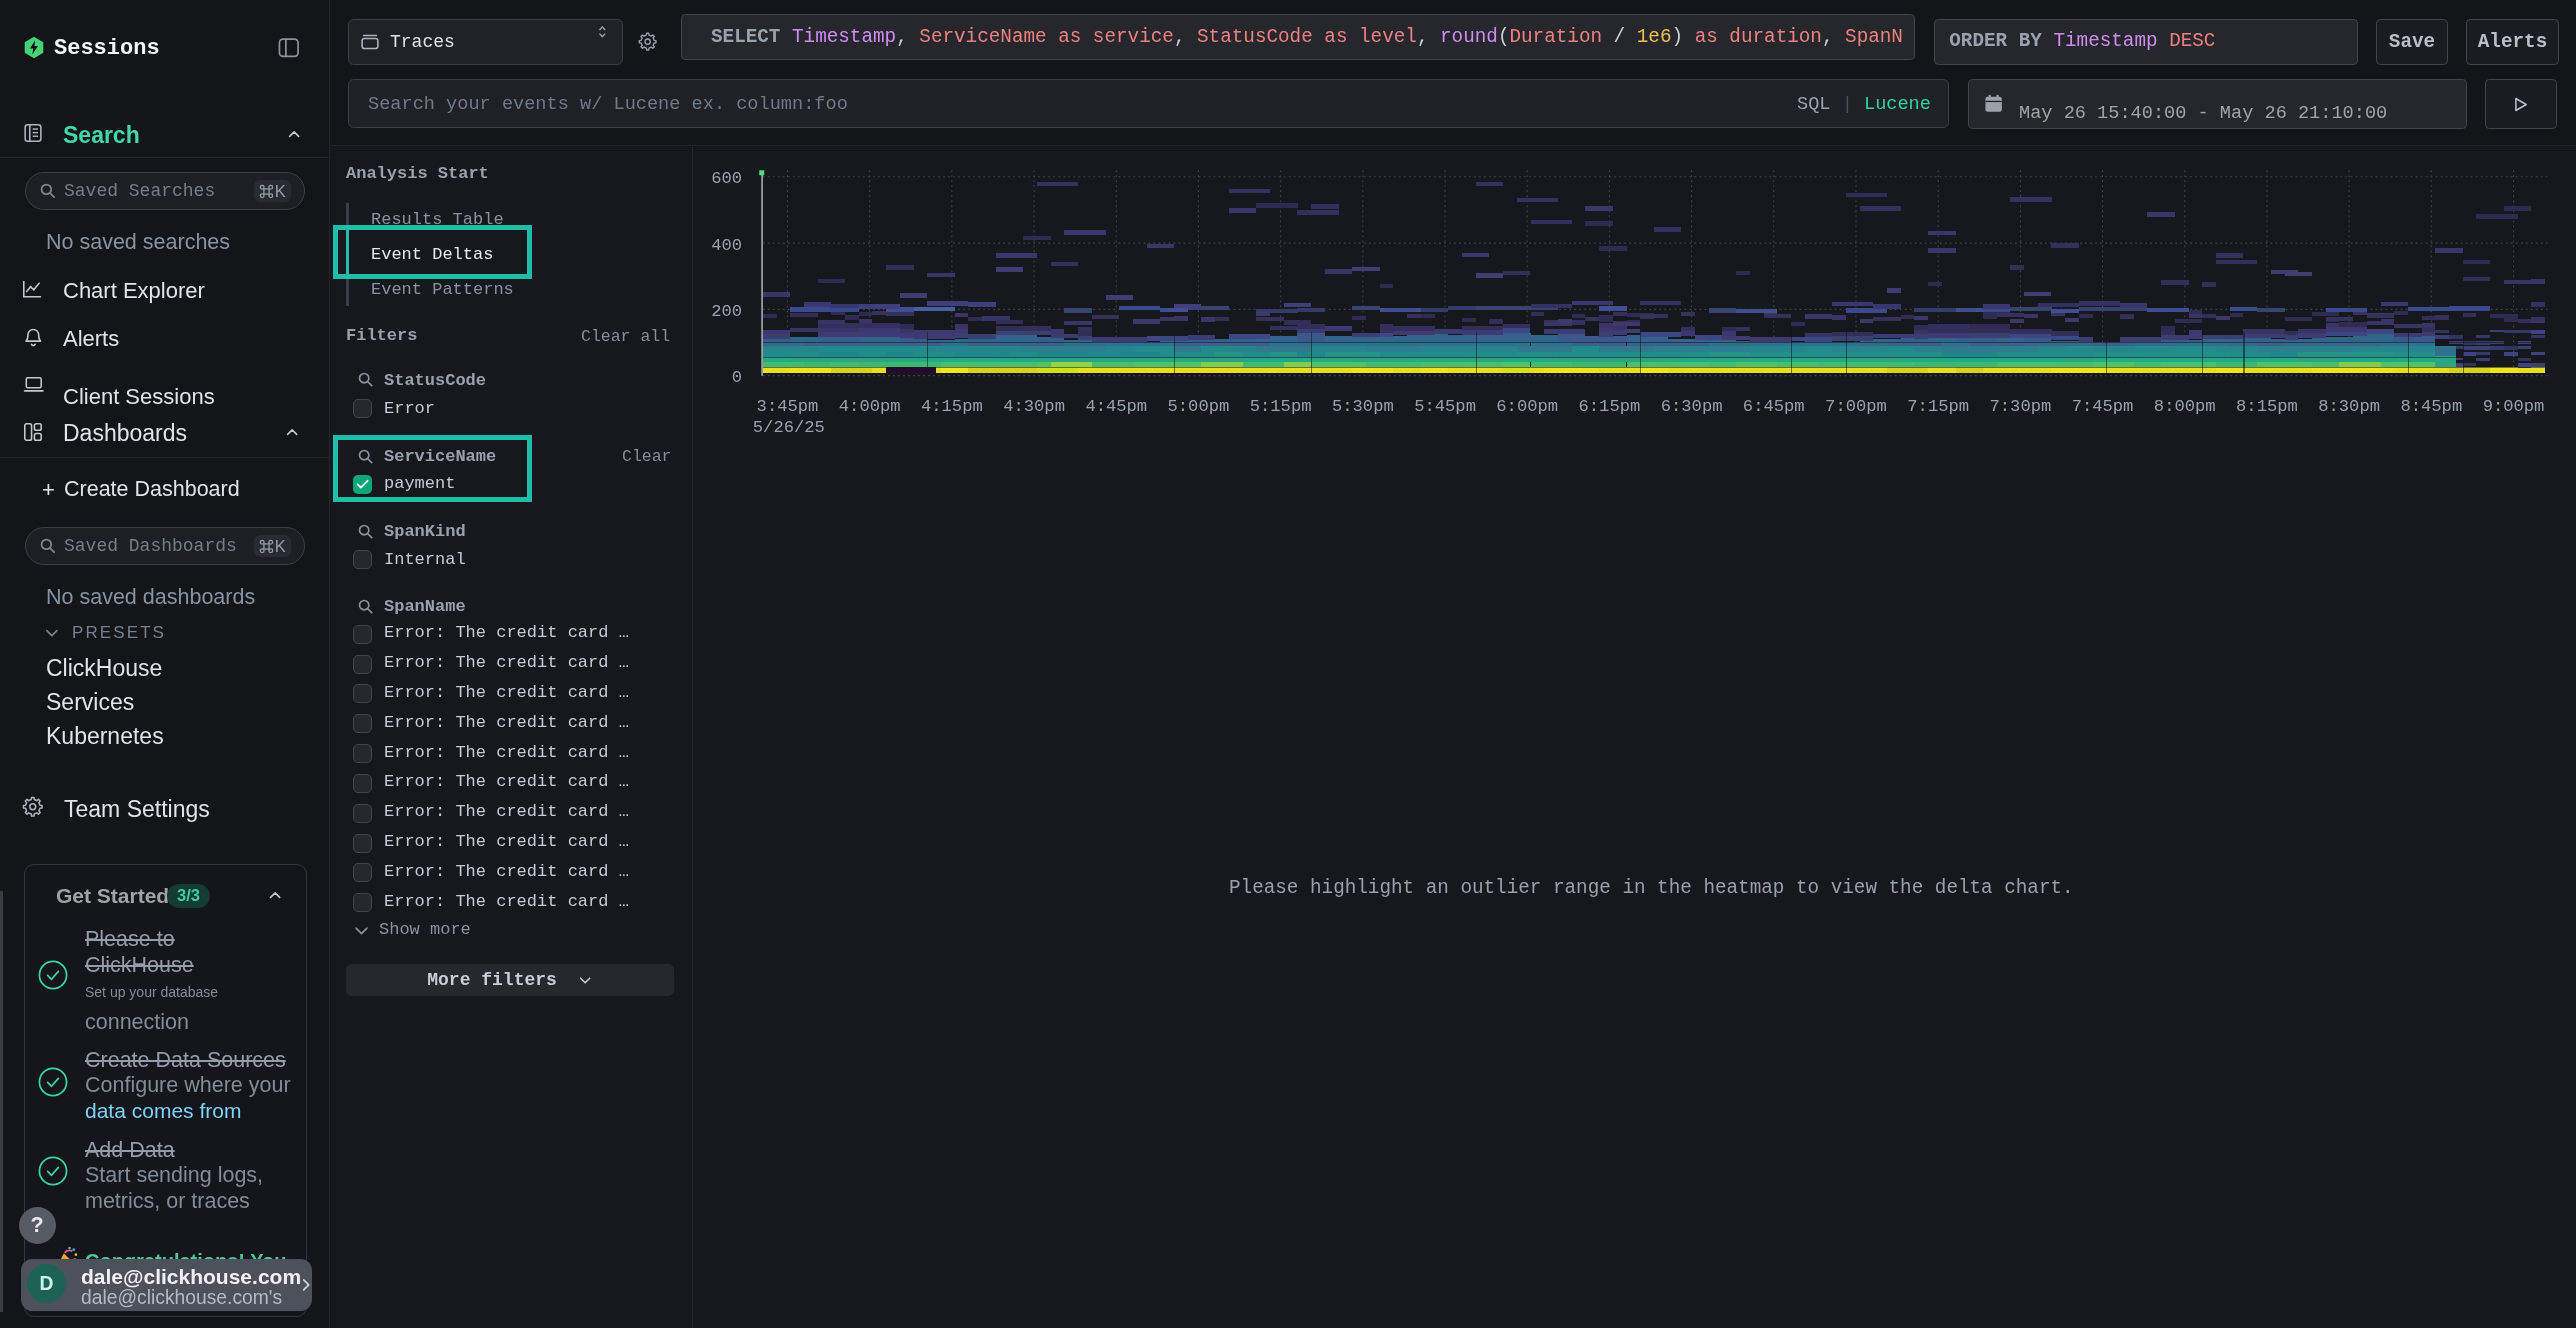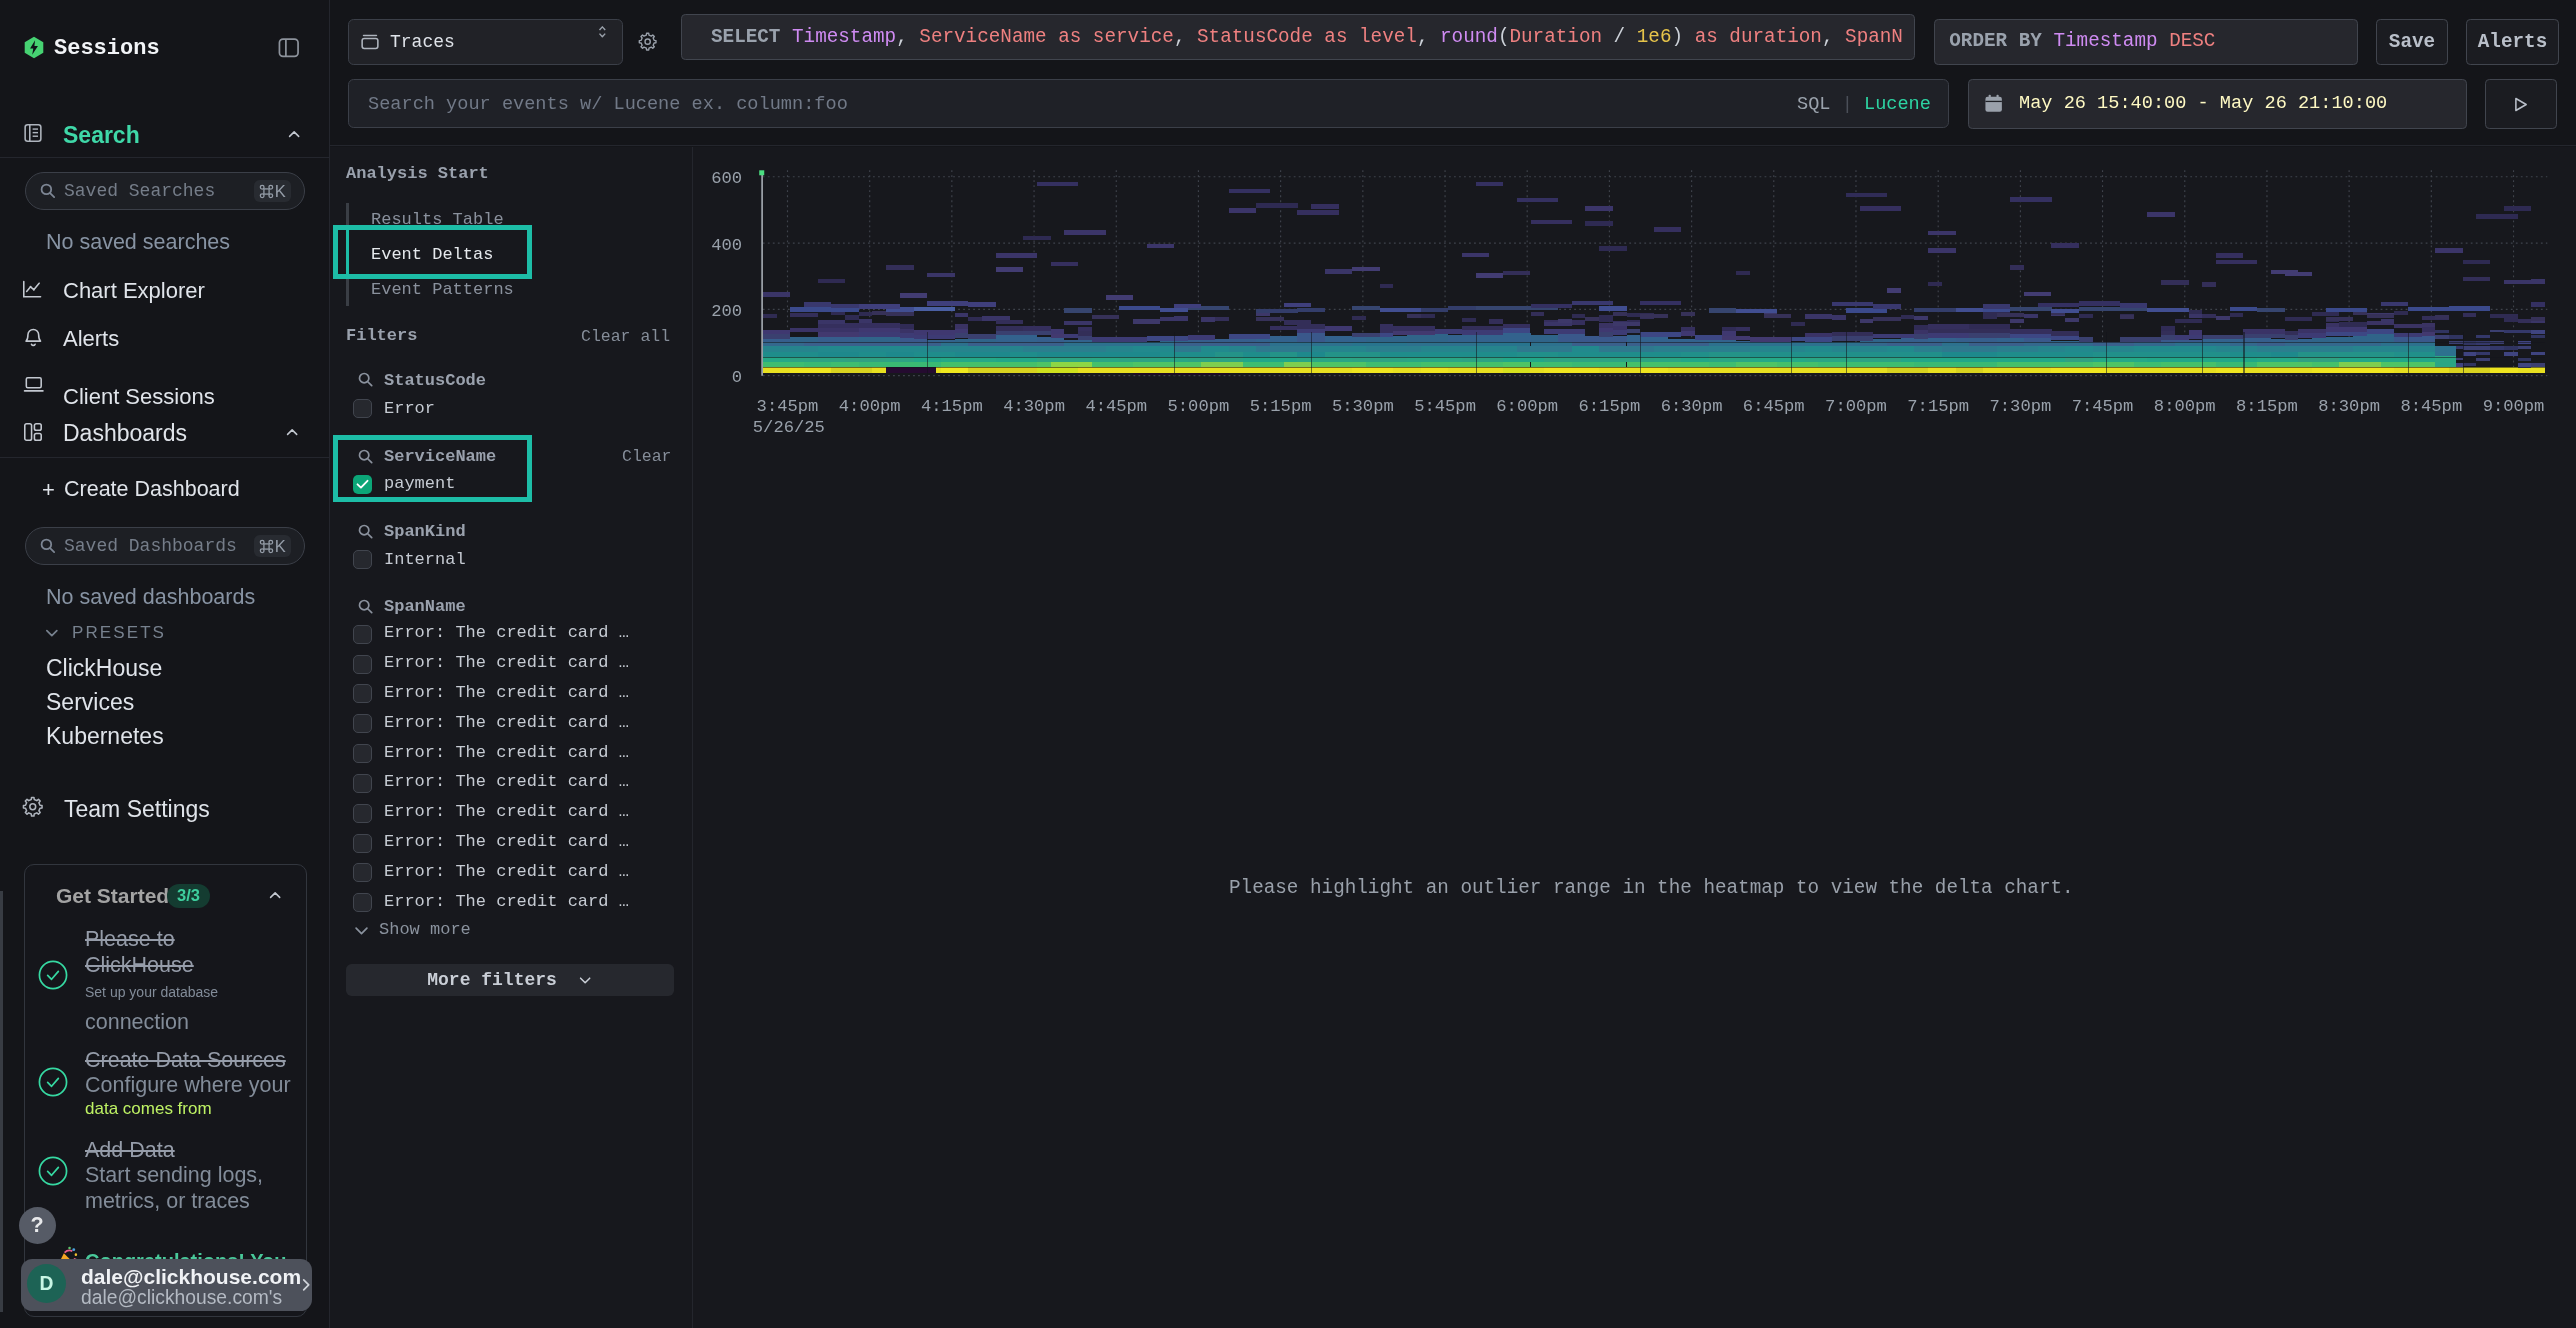--- a/index.html
+++ b/index.html
@@ -761,21 +761,21 @@
 <div class="box" style="left:348px;top:79px;width:1601px;height:49px"></div>
 <div class="mt" style="left:368px;top:94px;color:#717987">Search your events w/ Lucene ex. column:foo</div>
 <div class="mt" style="left:1797px;top:94px"><span style="color:#9aa2ac">SQL</span><span style="color:#4a4f58"> | </span><span style="color:#2dd3a2">Lucene</span></div>
 <div class="sqlbox" style="left:1968px;top:79px;width:499px;height:50px;background:#26272d"></div>
 <div class="abs" style="left:1984px;top:94px"><svg width="19.3" height="19.3" viewBox="0 0 27 27" fill="none" xmlns="http://www.w3.org/2000/svg">
       <rect x="2" y="4" width="23" height="21" rx="3" fill="#9aa1ab"></rect>
       <rect x="2" y="9.5" width="23" height="1.8" fill="#1f2127"></rect>
       <rect x="6.5" y="1" width="3" height="5" rx="1.2" fill="#9aa1ab"></rect>
       <rect x="17.5" y="1" width="3" height="5" rx="1.2" fill="#9aa1ab"></rect>
     </svg></div>
-<div class="mt" style="left:2019px;top:93px;color:#fef9c3">May 26 15:40:00 - May 26 21:10:00</div>
+<div class="mt" style="left:2019px;top:103px;color:#a3a3a3">May 26 15:40:00 - May 26 21:10:00</div>
 <div class="btn" style="left:2485px;top:79px;width:72px;height:50px">
     <svg width="15.7" height="17" viewBox="0 0 22 24" fill="none" xmlns="http://www.w3.org/2000/svg">
       <path d="M4 3.5 L18.5 12 L4 20.5 Z" stroke="#b9bfc9" stroke-width="2.2" stroke-linejoin="round"></path>
     </svg>
   </div>
 
 <div class="grphd" style="left:346px;top:164px">Analysis Start</div>
 <div class="abs" style="left:346px;top:203px;width:2.9px;height:103px;background:#3a3e45"></div>
 <div class="mt" style="left:371px;top:210px;font-size:17px;color:#8a919d">Results Table</div>
 <div class="abs" style="left:346px;top:228px;width:2.9px;height:50px;background:#1dbda7"></div>
@@ -971,21 +971,21 @@
 <div class="ms" style="left:85px;top:953px;font-size:21.5px;color:#959ca9;text-decoration:line-through">ClickHouse</div>
 <div class="ms" style="left:85px;top:984px;font-size:14px;color:#828c99">Set up your database</div>
 <div class="ms" style="left:85px;top:1010px;font-size:21.5px;color:#828c99">connection</div>
 
 <div class="abs" style="left:38px;top:1067px"><svg width="30" height="30" viewBox="0 0 42 42" fill="none" xmlns="http://www.w3.org/2000/svg">
       <circle cx="21" cy="21" r="19" stroke="#36d9a2" stroke-width="2.4"></circle>
       <path d="M13.5 21.5 L19 27 L28.5 16" stroke="#36d9a2" stroke-width="2.4" fill="none" stroke-linecap="round" stroke-linejoin="round"></path>
     </svg></div>
 <div class="ms" style="left:85px;top:1048px;font-size:21.5px;color:#959ca9;text-decoration:line-through">Create Data Sources</div>
 <div class="ms" style="left:85px;top:1073px;font-size:21.5px;color:#828c99">Configure where your</div>
-<div class="ms" style="left:85px;top:1099px;font-size:17px;color:#bef264">data comes from</div>
+<div class="ms" style="left:85px;top:1099px;font-size:21px;color:#7dd3fc">data comes from</div>
 
 <div class="abs" style="left:38px;top:1156px"><svg width="30" height="30" viewBox="0 0 42 42" fill="none" xmlns="http://www.w3.org/2000/svg">
       <circle cx="21" cy="21" r="19" stroke="#36d9a2" stroke-width="2.4"></circle>
       <path d="M13.5 21.5 L19 27 L28.5 16" stroke="#36d9a2" stroke-width="2.4" fill="none" stroke-linecap="round" stroke-linejoin="round"></path>
     </svg></div>
 <div class="ms" style="left:85px;top:1138px;font-size:21.5px;color:#959ca9;text-decoration:line-through">Add Data</div>
 <div class="ms" style="left:85px;top:1163px;font-size:21.5px;color:#828c99">Start sending logs,</div>
 <div class="ms" style="left:85px;top:1189px;font-size:21.5px;color:#828c99">metrics, or traces</div>
 
 <svg class="abs" style="left:54px;top:1246px" width="24" height="21.5" viewBox="0 0 34 30" xmlns="http://www.w3.org/2000/svg">

